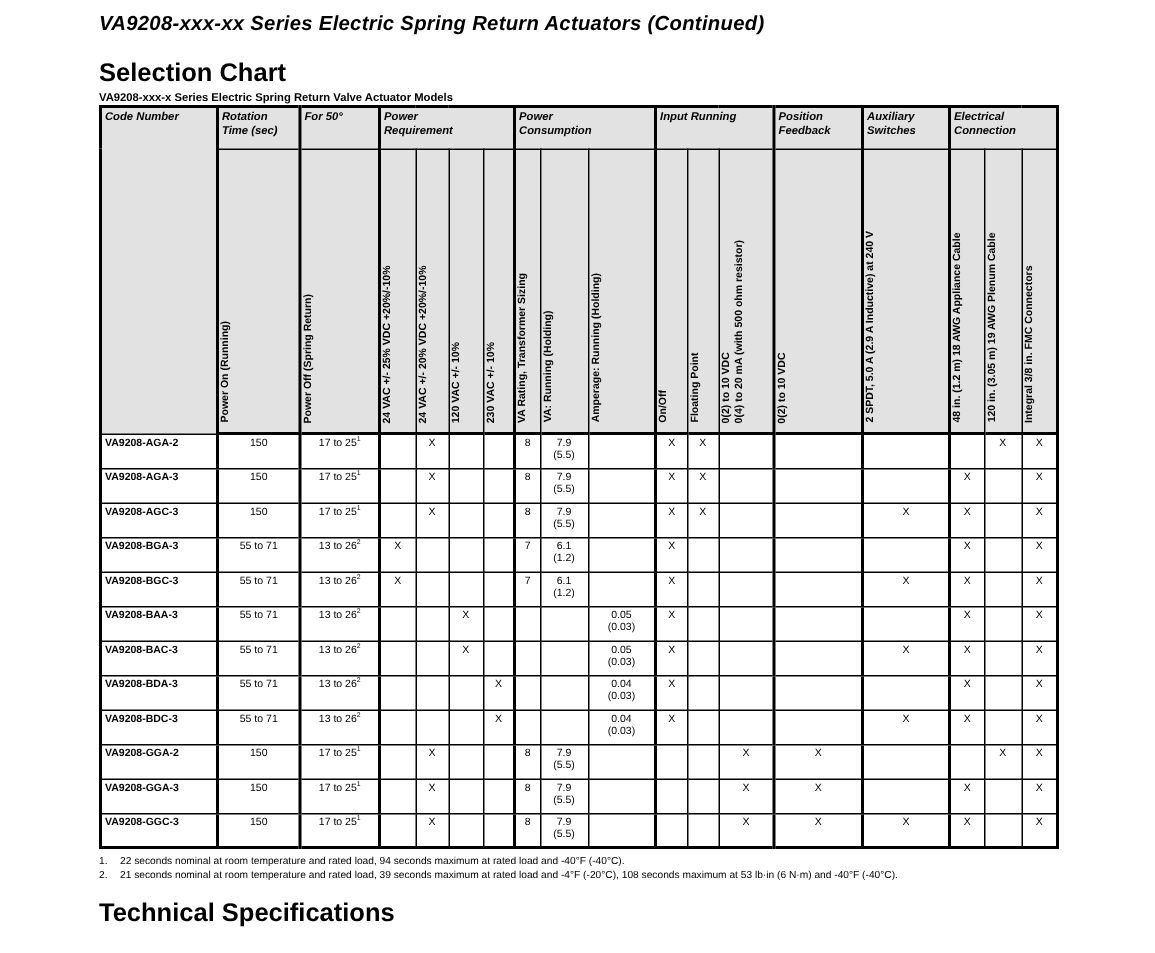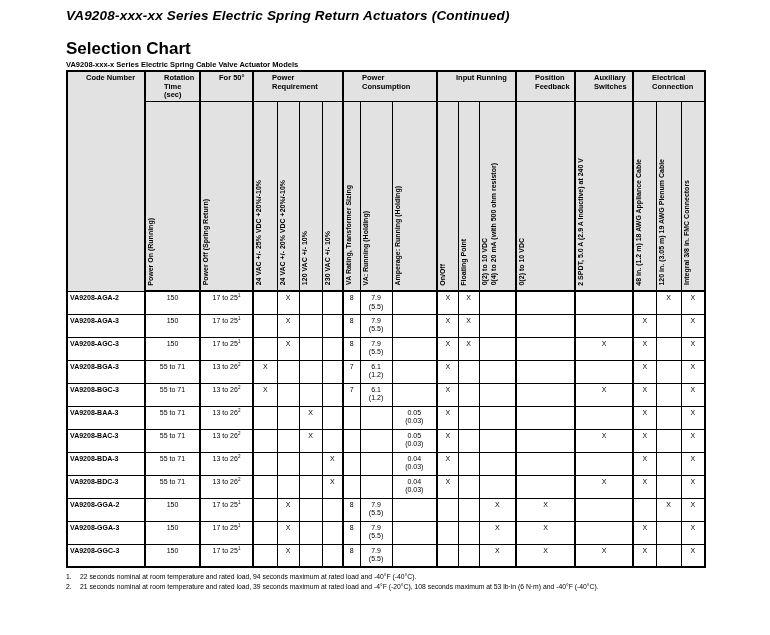--- a/index.html
+++ b/index.html
@@ -10,22 +10,22 @@
   .title { font-size: 13.5px; line-height: 15px; font-weight: bold; font-style: italic; letter-spacing: 0.2px; }
   .h2 { font-size: 17px; line-height: 13px; font-weight: bold; }
   .sel { margin-top: 19px; }
   .caption { margin-top: 5px; margin-bottom: 1px; font-size: 7.5px; line-height: 9px; font-weight: bold; }
 
   table { border-collapse: collapse; table-layout: fixed; width: 639px; border: 2px solid #000; }
   th, td { border: 1px solid #000; font-size: 7px; overflow: hidden; }
 
   th.grp {
     background: #e2e2e2; text-align: left; vertical-align: top;
-    font-size: 7.5px; line-height: 8.6px; padding: 2px 1px 1px 18px; height: 28px;
-    border-left: 2px solid #000; font-weight: bold;
+    font-size: 7.5px; line-height: 8.6px; padding: 2px 1px 1px 2px; height: 28px;
+    border-left: 2px solid #000; font-weight: bold; font-style: italic;
   }
   th.codehead { border-left: none; }
 
   td.vert {
     background: #e2e2e2; vertical-align: bottom; text-align: left;
     height: 190px; padding: 0 0 4px 1px; border-bottom: 2px solid #000;
   }
   .gl { border-left: 2px solid #000 !important; }
   .vt {
     display: inline-block; writing-mode: vertical-rl; transform: rotate(180deg);
@@ -41,21 +41,21 @@
   .fn-num { width: 14px; flex: none; }
   .fn-text { width: 625px; }
   .tech { margin-top: 13px; }
 </style>
 </head>
 <body>
 
 <div class="page">
   <div class="title">VA9208-xxx-xx Series Electric Spring Return Actuators (Continued)</div>
   <div class="h2 sel">Selection Chart</div>
-  <div class="caption">VA9208-xxx-x Series Electric Spring Cable Valve Actuator Models</div>
+  <div class="caption">VA9208-xxx-x Series Electric Spring Return Valve Actuator Models</div>
 
   <table>
     <colgroup>
         <col style="width: 78px;">
         <col style="width: 55px;">
         <col style="width: 53px;">
         <col style="width: 24px;">
         <col style="width: 22px;">
         <col style="width: 23px;">
         <col style="width: 21px;">
@@ -351,13 +351,14 @@
       <div class="fn">
         <span class="fn-num">1.</span>
         <span class="fn-text">22 seconds nominal at room temperature and rated load, 94 seconds maximum at rated load and -40°F (-40°C).</span>
       </div>
       <div class="fn">
         <span class="fn-num">2.</span>
         <span class="fn-text">21 seconds nominal at room temperature and rated load, 39 seconds maximum at rated load and -4°F (-20°C), 108 seconds maximum at 53 lb·in (6 N·m) and -40°F (-40°C).</span>
       </div>
     </div>
 
+  <div class="h2 tech">Technical Specifications</div>
 </div>
 
 </body></html>

